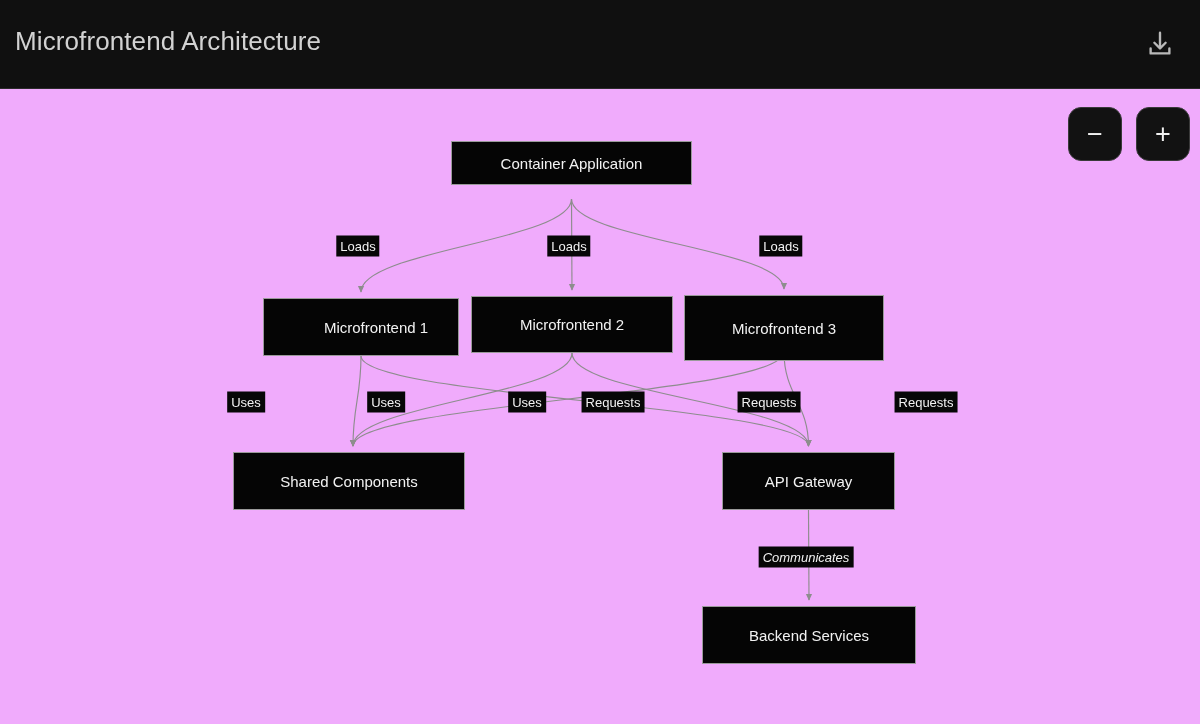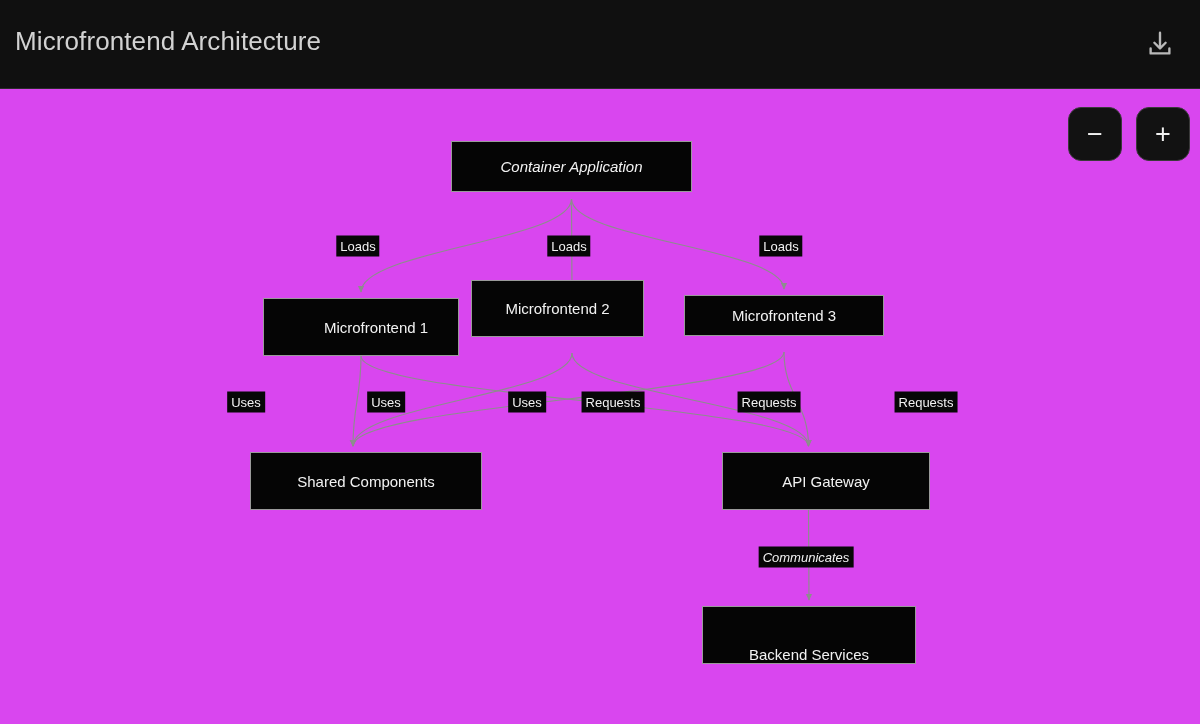--- a/index.html
+++ b/index.html
@@ -2,21 +2,21 @@
 <html><head>
 <meta charset="utf-8">
 <style>
   * { box-sizing: border-box; margin: 0; padding: 0; }
   html, body {
     width: 1200px; height: 724px;
     background: #141414;
     font-family: "Liberation Sans", sans-serif;
     overflow: hidden;
   }
-  #app { position: relative; width: 1200px; height: 724px; background: #d946ef; }
+  #app { position: relative; width: 1200px; height: 724px; background: #f0abfc; }
 
   
   #header {
     position: absolute; left: 0; top: 0;
     width: 1200px; height: 89px;
     background: #101010;
     border-bottom: 1px solid #2b2b2b;
   }
   #page-title {
     position: absolute; left: 15px; top: 26px;
@@ -108,39 +108,39 @@
           <path d="M 361 266 C 361 306.5, 353 315.5, 353 356" marker-end="url(#arrow)"></path>
           <path d="M 572 263 C 572 304.85, 353 314.15, 353 356" marker-end="url(#arrow)"></path>
           <path d="M 784 262 C 784 304.3, 353 313.7, 353 356" marker-end="url(#arrow)"></path>
           <path d="M 361 266 C 361 306.5, 808.5 315.5, 808.5 356" marker-end="url(#arrow)"></path>
           <path d="M 572 263 C 572 304.85, 808.5 314.15, 808.5 356" marker-end="url(#arrow)"></path>
           <path d="M 784 262 C 784 304.3, 808.5 313.7, 808.5 356" marker-end="url(#arrow)"></path>
           <path d="M 808.5 420 C 808.5 460.5, 809 469.5, 809 510" marker-end="url(#arrow)"></path>
         </g>
     </svg>
     <div id="nodes">
-        <div class="node" style="left: 451px; top: 51px; width: 241px; height: 51px; font-style: italic;">
+        <div class="node" style="left: 451px; top: 51px; width: 241px; height: 44px;">
           <span>Container Application</span>
         </div>
         <div class="node" style="left: 263px; top: 208px; width: 196px; height: 58px; padding-left: 30px;">
           <span>Microfrontend 1</span>
         </div>
-        <div class="node" style="left: 471px; top: 190px; width: 173px; height: 57px;">
+        <div class="node" style="left: 471px; top: 206px; width: 202px; height: 57px;">
           <span>Microfrontend 2</span>
         </div>
-        <div class="node" style="left: 684px; top: 205px; width: 200px; height: 41px;">
+        <div class="node" style="left: 684px; top: 205px; width: 200px; height: 66px;">
           <span>Microfrontend 3</span>
         </div>
-        <div class="node" style="left: 250px; top: 362px; width: 232px; height: 58px;">
+        <div class="node" style="left: 233px; top: 362px; width: 232px; height: 58px;">
           <span>Shared Components</span>
         </div>
-        <div class="node" style="left: 722px; top: 362px; width: 208px; height: 58px;">
+        <div class="node" style="left: 722px; top: 362px; width: 173px; height: 58px;">
           <span>API Gateway</span>
         </div>
-        <div class="node" style="left: 702px; top: 516px; width: 214px; height: 58px; align-items: flex-end;">
+        <div class="node" style="left: 702px; top: 516px; width: 214px; height: 58px;">
           <span>Backend Services</span>
         </div>
       </div>
     <div id="labels">
         <div class="edge-label" style="left: 358px; top: 156px;">Loads</div>
         <div class="edge-label" style="left: 569px; top: 156px;">Loads</div>
         <div class="edge-label" style="left: 781px; top: 156px;">Loads</div>
         <div class="edge-label" style="left: 246px; top: 312px;">Uses</div>
         <div class="edge-label" style="left: 386px; top: 312px;">Uses</div>
         <div class="edge-label" style="left: 527px; top: 312px;">Uses</div>

